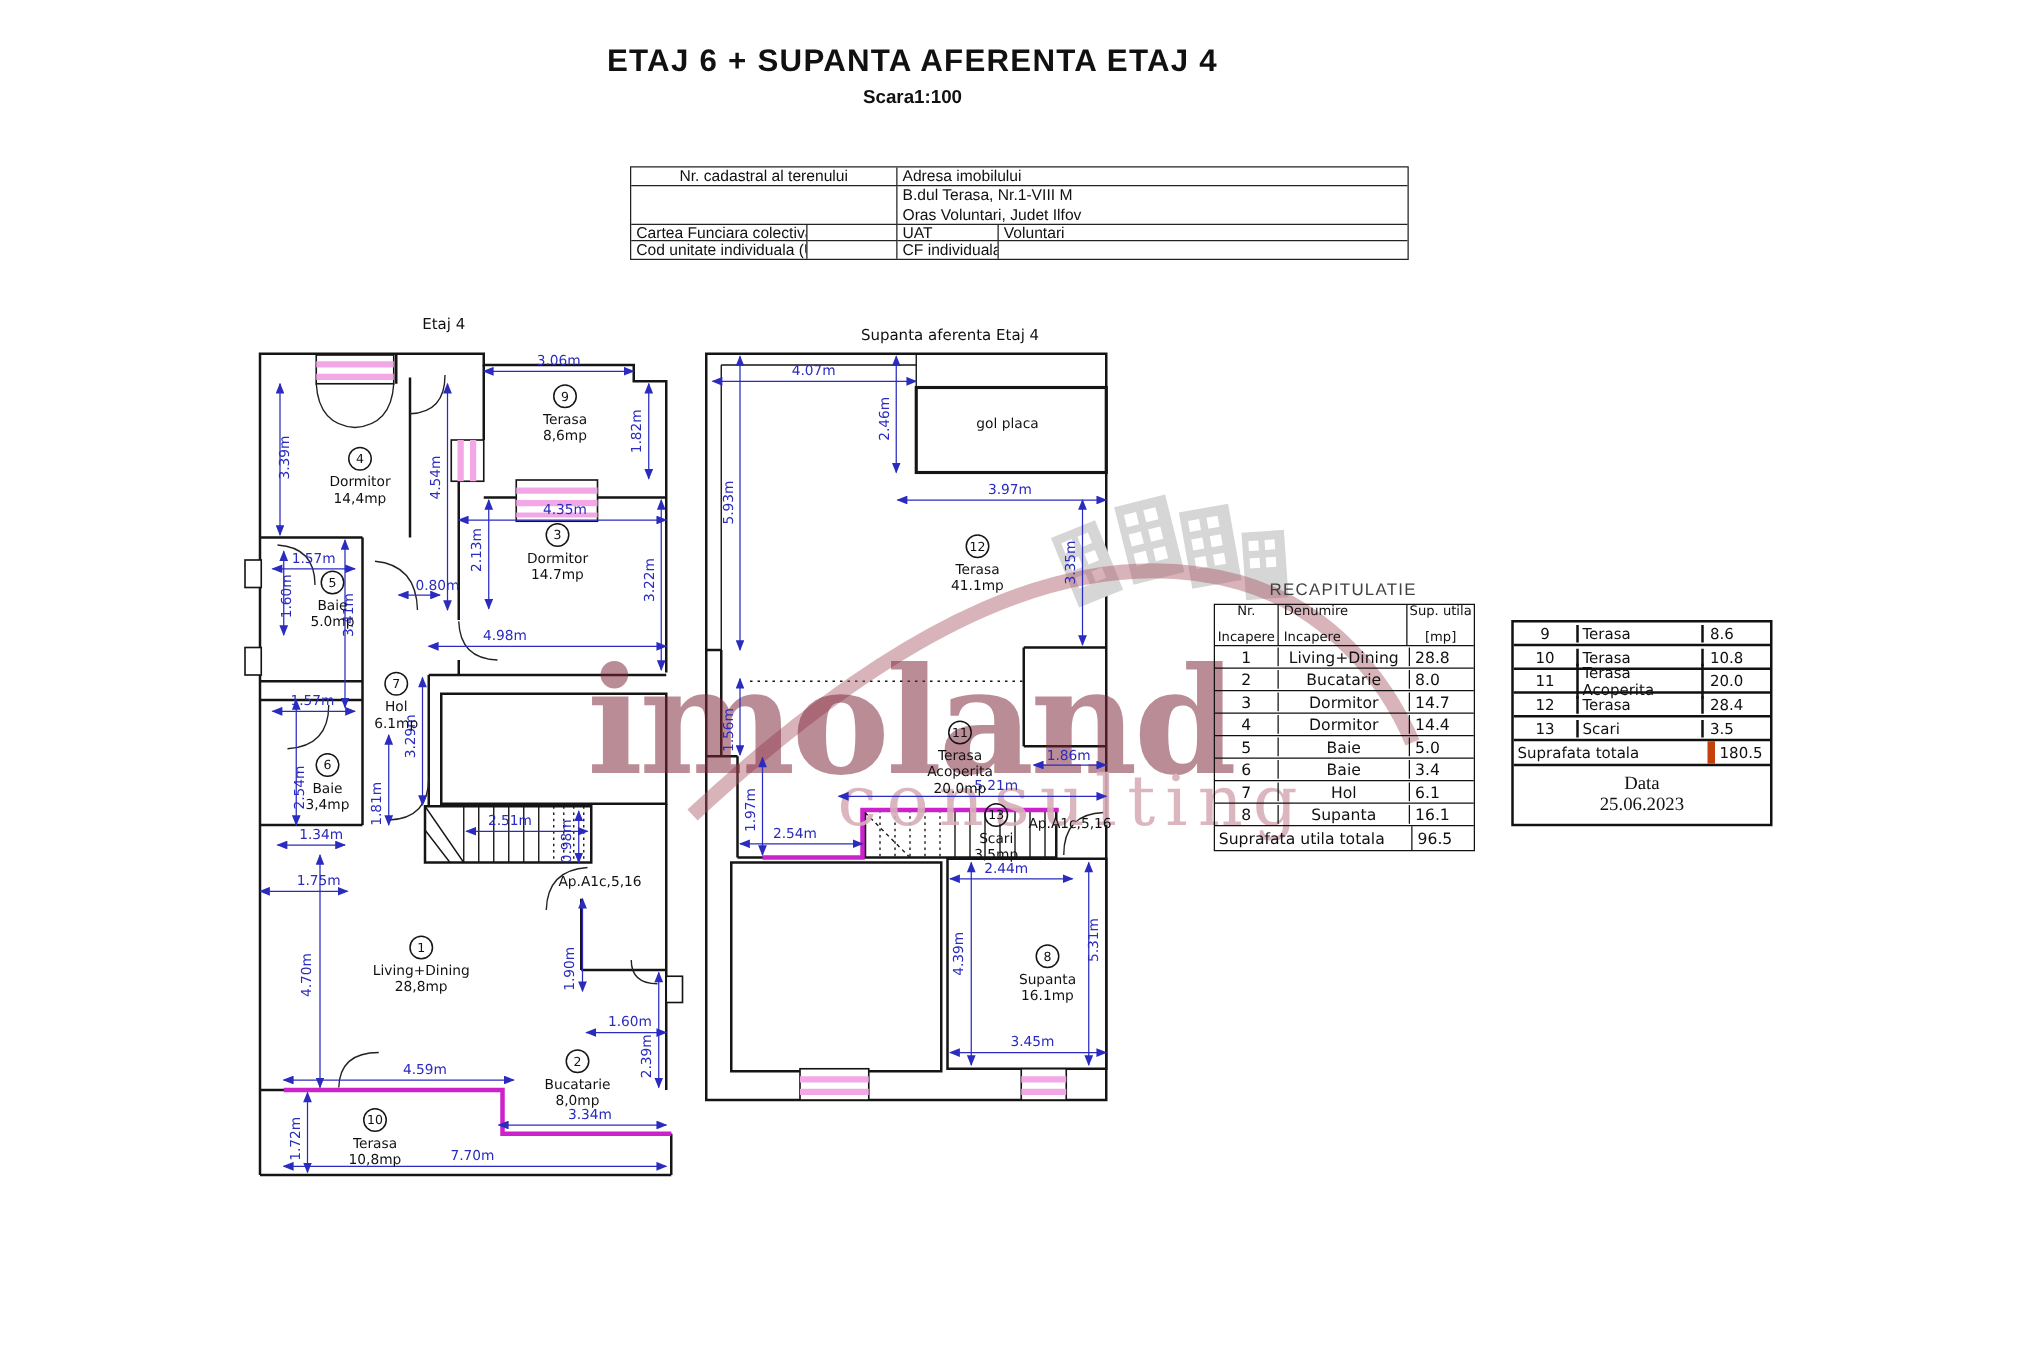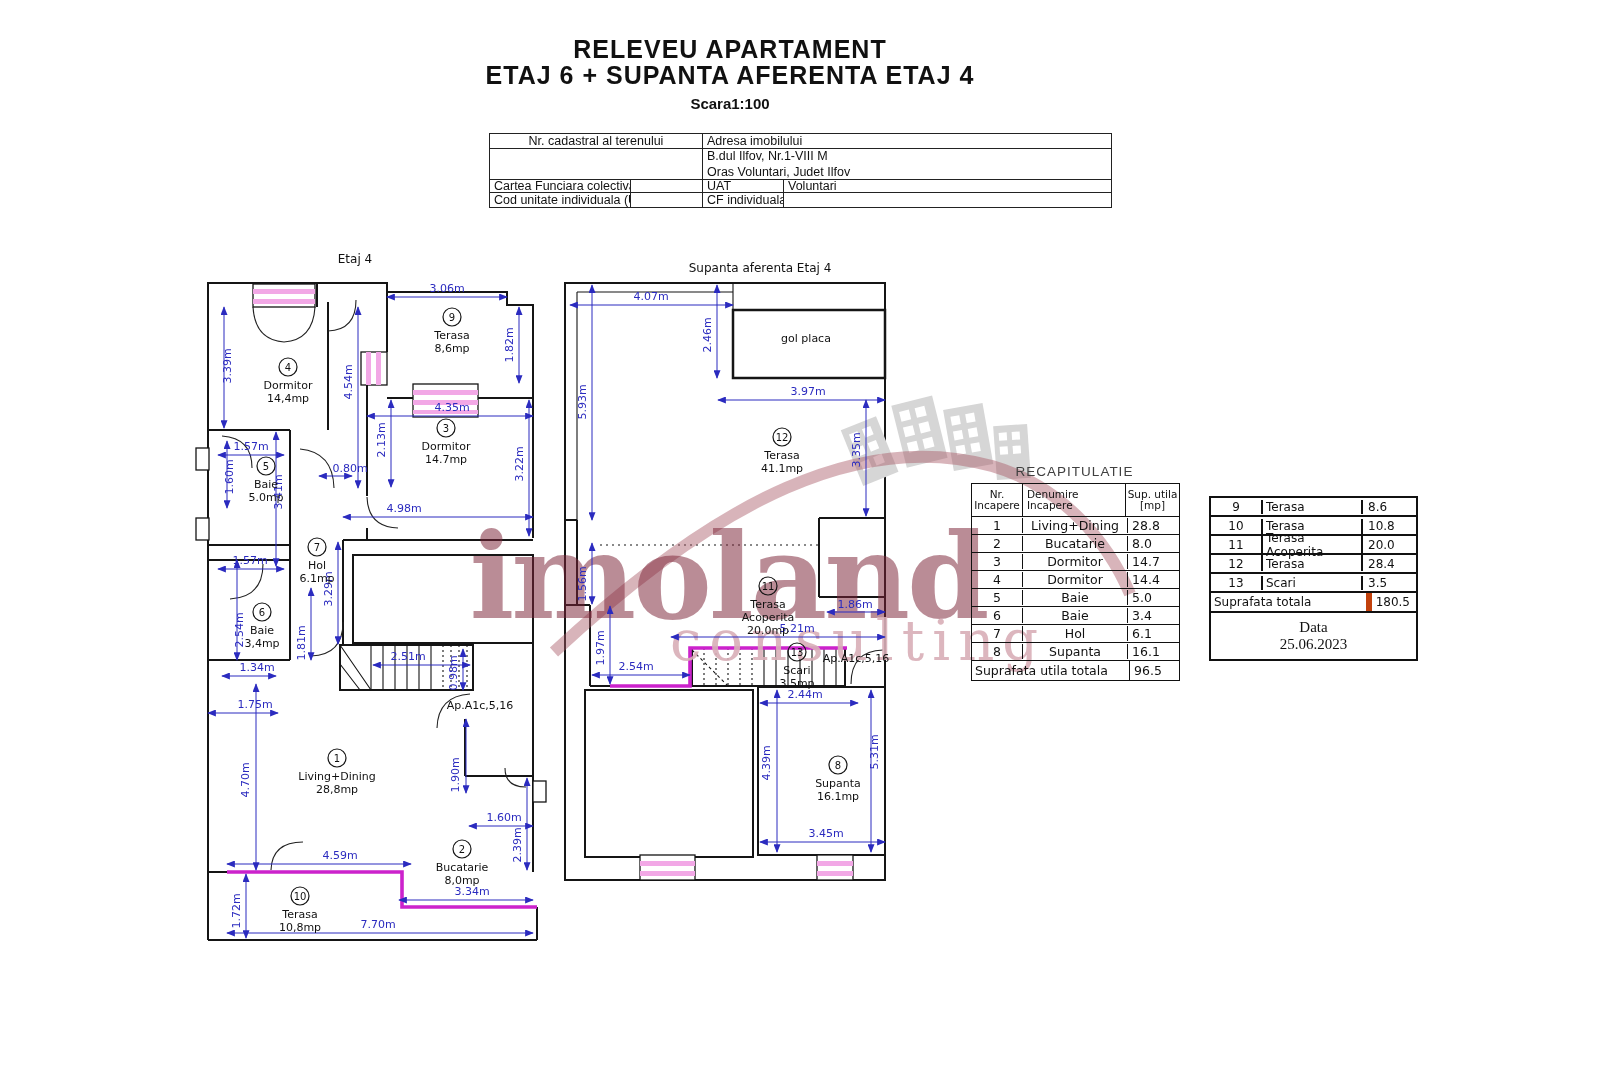--- a/index.html
+++ b/index.html
@@ -5,37 +5,37 @@
   html,body{margin:0;padding:0;background:#fff;}
   #canvas{position:relative;width:1620px;height:1080px;background:#ffffff;overflow:hidden;
           font-family:"Liberation Sans", sans-serif;}
   #plan-svg{position:absolute;left:0;top:0;}
   
   #title-block{position:absolute;left:430px;top:36px;width:600px;text-align:center;color:#111;}
   #title-block .t1{font-size:25px;font-weight:bold;letter-spacing:1px;line-height:26px;}
   #title-block .t2{font-size:25px;font-weight:bold;letter-spacing:1px;line-height:26px;}
   #title-block .scale{font-size:15px;font-weight:bold;margin-top:7px;}
   
-  #info-table{position:absolute;left:489px;top:133px;width:621px;height:73px;border:1.2px solid #222;
+  #info-table{position:absolute;left:504px;top:133px;width:621px;height:73px;border:1.2px solid #222;
               font-size:12.5px;color:#111;}
   #info-table .cell{position:absolute;box-sizing:border-box;overflow:hidden;white-space:nowrap;
                     padding:0 4px;line-height:14px;}
   .br{border-right:1.2px solid #222;}
   .bb{border-bottom:1.2px solid #222;}
   
   #recap-title{position:absolute;left:971px;top:464px;width:207px;text-align:center;
                font-family:Liberation Sans, sans-serif;font-size:13.5px;letter-spacing:1px;color:#404040;}
   #recap-table{position:absolute;left:971px;top:483px;width:207px;border:1.8px solid #111;
                font-family:"DejaVu Sans",sans-serif;font-size:12.5px;color:#111;box-sizing:content-box;}
   #recap-table .hrow{display:flex;height:32px;border-bottom:1.4px solid #111;}
   #recap-table .row{display:flex;height:17px;border-bottom:1.4px solid #111;align-items:center;}
   #recap-table .row:last-of-type{border-bottom:none;}
   #recap-table .c1{width:50px;text-align:center;flex:none;}
   #recap-table .c2{width:104px;text-align:center;flex:none;border-left:1.4px solid #111;border-right:1.4px solid #111;}
-  #recap-table .hc{display:flex;flex-direction:column;justify-content:center;font-size:10.5px;line-height:11px;}
+  #recap-table .hc{display:flex;flex-direction:column;justify-content:space-between;font-size:10.5px;line-height:11px;}
   #recap-table .c3{flex:1;padding-left:4px;}
   #recap-table .frow{display:flex;height:19px;border-top:1.4px solid #111;align-items:center;}
   #recap-table .fl{width:154px;flex:none;padding-left:3px;border-right:1.4px solid #111;height:100%;
                    display:flex;align-items:center;text-align:right;}
   #recap-table .fv{flex:1;padding-left:4px;}
   
   #areas-table{position:absolute;left:1209px;top:496px;width:205px;border:2px solid #111;
                font-family:"DejaVu Sans",sans-serif;font-size:12px;color:#111;}
   #areas-table .row{display:flex;height:17px;border-bottom:2px solid #111;align-items:center;}
   #areas-table .c1{width:50px;text-align:center;flex:none;}
@@ -344,31 +344,30 @@
         <circle cx="838" cy="765" r="9" fill="none" stroke="#151515" stroke-width="1.2"></circle>
         <text x="838" y="768.5" class="roomnum" text-anchor="middle">8</text>
         <text x="838" y="787" class="roomtext" text-anchor="middle">Supanta</text>
         <text x="838" y="800" class="roomtext" text-anchor="middle">16.1mp</text>
         <text x="806" y="342" class="roomtext" text-anchor="middle">gol placa</text>
         <text x="856" y="662" class="roomtext" text-anchor="middle">Ap.A1c,5,16</text>
       </g>
   </svg>
 
   <div id="title-block">
-    <div class="t1">RELEVEU  APARTAMENT</div>
     <div class="t2">ETAJ 6 + SUPANTA AFERENTA ETAJ 4</div>
     <div class="scale">Scara1:100</div>
   </div>
 
   <div id="info-table">
     <div class="cell br bb" style="left:0;top:0;width:213px;height:15px;text-align:center;">Nr. cadastral al terenului</div>
     <div class="cell bb" style="left:213px;top:0;width:408px;height:15px;">Adresa imobilului</div>
     <div class="cell br bb" style="left:0;top:15px;width:213px;height:31px;"></div>
     <div class="cell bb" style="left:213px;top:15px;width:408px;height:31px;line-height:15.5px;">
-      <div>B.dul Ilfov, Nr.1-VIII M</div>
+      <div>B.dul Terasa, Nr.1-VIII M</div>
       <div>Oras Voluntari, Judet Ilfov</div>
     </div>
     <div class="cell br bb" style="left:0;top:46px;width:141px;height:13px;line-height:13px;">Cartea Funciara colectiva nr.</div>
     <div class="cell br bb" style="left:141px;top:46px;width:72px;height:13px;"></div>
     <div class="cell br bb" style="left:213px;top:46px;width:81px;height:13px;line-height:13px;">UAT</div>
     <div class="cell bb" style="left:294px;top:46px;width:327px;height:13px;line-height:13px;">Voluntari</div>
     <div class="cell br" style="left:0;top:59px;width:141px;height:14px;line-height:14px;">Cod unitate individuala (U)</div>
     <div class="cell br" style="left:141px;top:59px;width:72px;height:14px;"></div>
     <div class="cell br" style="left:213px;top:59px;width:81px;height:14px;line-height:14px;">CF individuala</div>
     <div class="cell" style="left:294px;top:59px;width:327px;height:14px;"></div>

